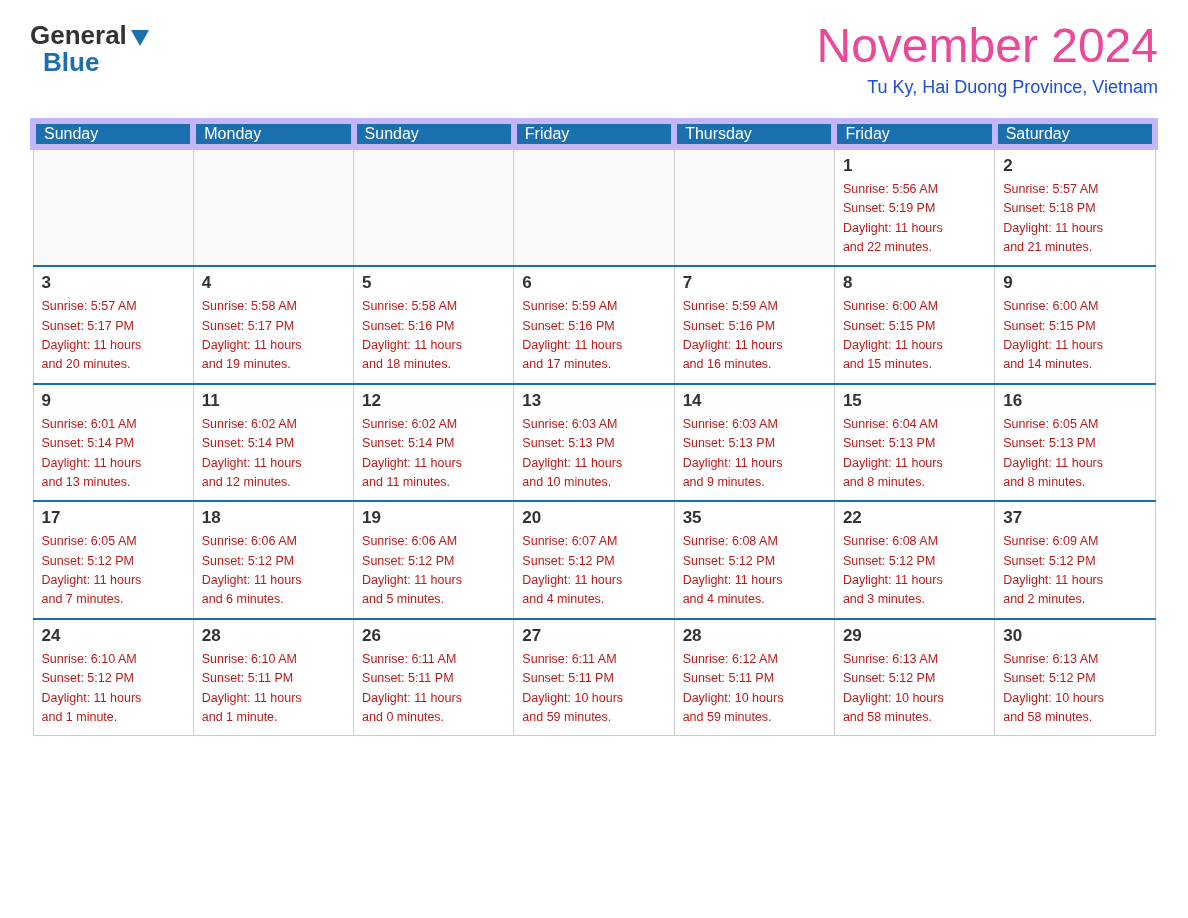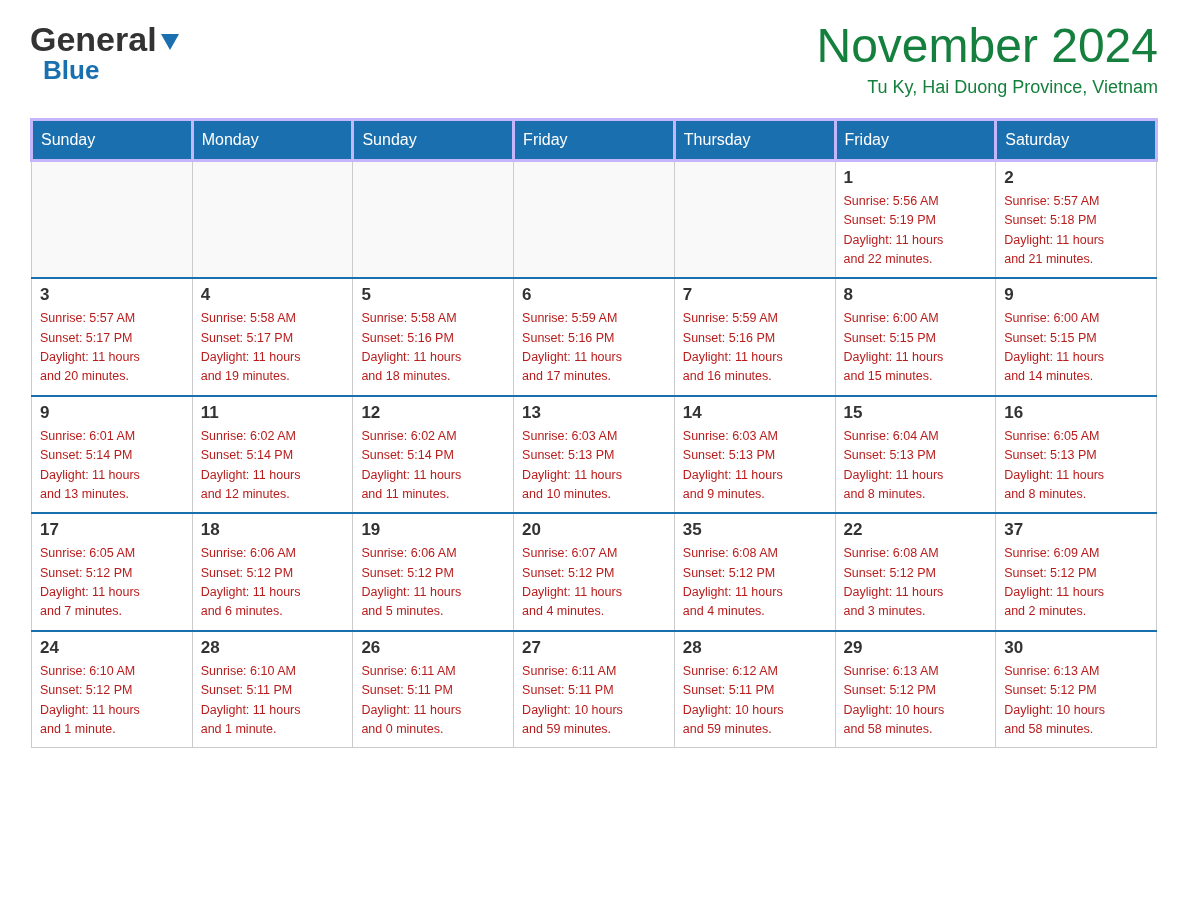--- a/index.html
+++ b/index.html
@@ -19,40 +19,40 @@
       display: flex;
       flex-direction: column;
       align-items: flex-start;
     }
     .title-section {
       text-align: right;
     }
     .month-title {
       font-size: 48px;
       font-weight: normal;
-      color: #15803d;
+      color: #ec4899;
       line-height: 1.1;
     }
     .location {
       font-size: 18px;
-      color: #15803d;
+      color: #1d4ed8;
       margin-top: 4px;
     }
     .calendar {
       width: 100%;
       border-collapse: collapse;
     }
     .calendar th {
       background-color: #1a6faf;
       color: #ffffff;
-      padding: 10px 8px;
+      padding: 1px 8px;
       font-size: 16px;
       font-weight: normal;
       text-align: left;
-      border: 3px solid #c4b5fd;
+      border: 6px solid #c4b5fd;
     }
     .calendar td {
       vertical-align: top;
       padding: 6px 8px 8px 8px;
       border: 1px solid #ccc;
       width: 14.28%;
       min-height: 80px;
     }
     .day-number {
       font-size: 17px;
@@ -71,21 +71,21 @@
     .row-separator td {
       border-top: 2px solid #1a6faf;
     }
   </style>
 </head>
 <body>
 
 <div class="header">
   <div class="logo">
     <div style="display:flex; align-items:center;">
-      <span style="font-size:34px; font-weight:bold; color:#333;">General</span>
+      <span style="font-size:26px; font-weight:bold; color:#333;">General</span>
       <svg width="22" height="22" viewBox="0 0 22 22" style="margin-left:2px; margin-top:2px;">
         <polygon points="2,4 20,4 11,20" fill="#1a6faf"></polygon>
       </svg>
     </div>
     <div style="font-size:26px; font-weight:bold; color:#1a6faf; margin-top:-4px; margin-left:13px;">Blue</div>
   </div>
   <div class="title-section">
     <div class="month-title">November 2024</div>
     <div class="location">Tu Ky, Hai Duong Province, Vietnam</div>
   </div>

